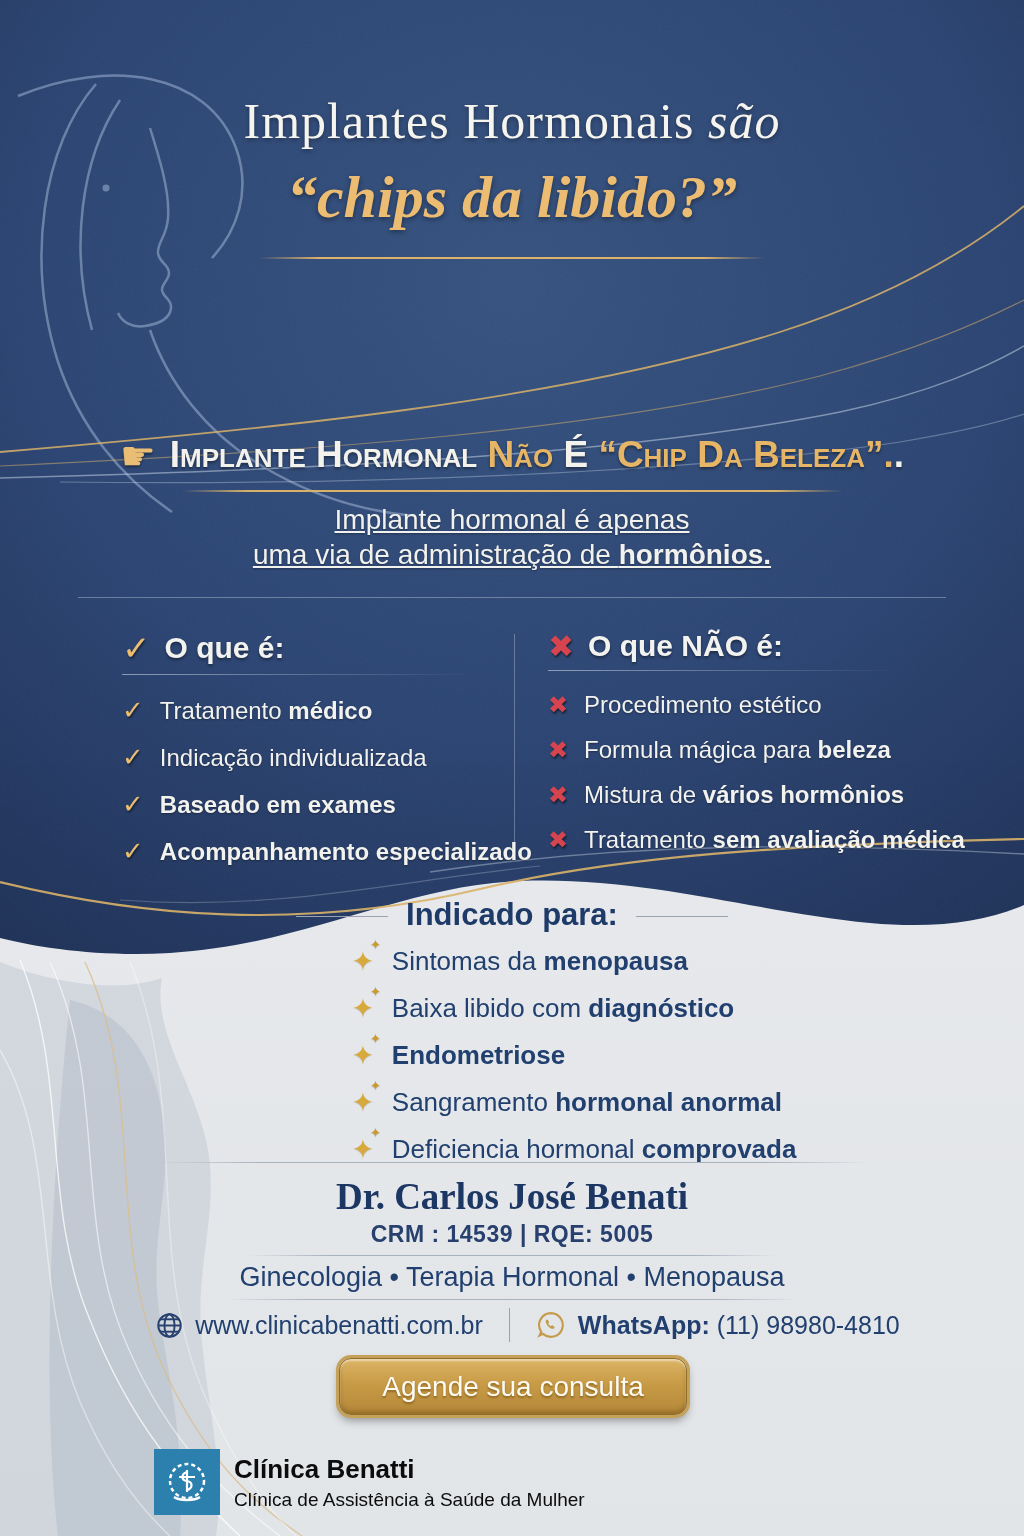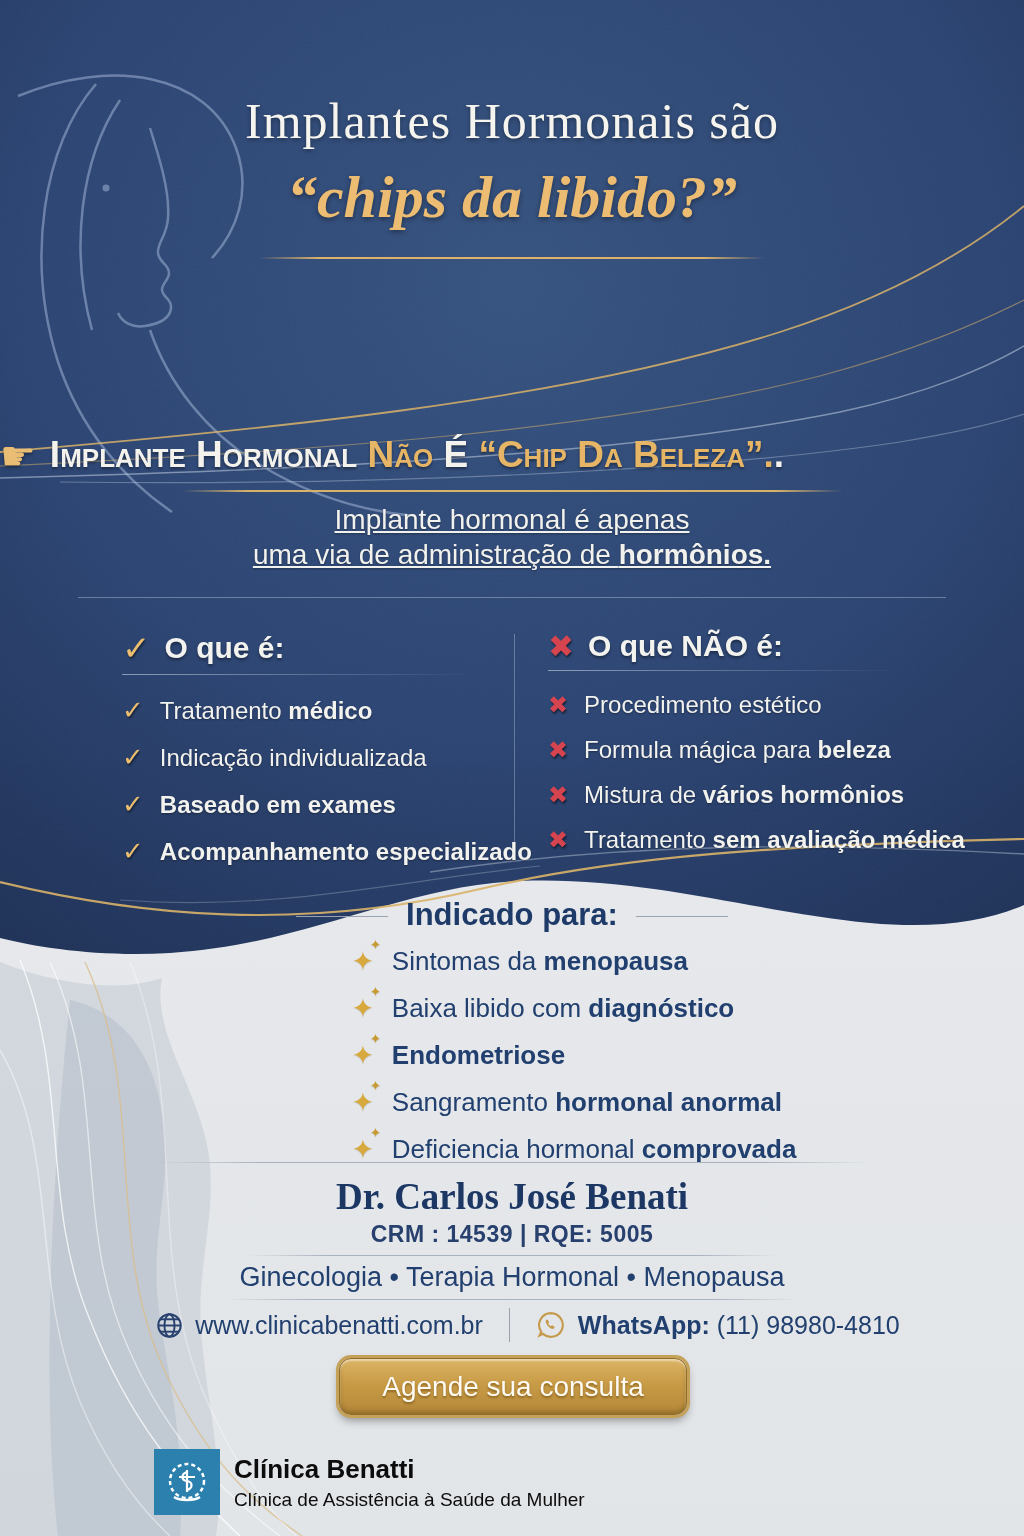--- a/index.html
+++ b/index.html
@@ -10,29 +10,29 @@
     background:linear-gradient(180deg,#e9ebee 0%,#e6e8eb 60%,#e2e5e8 100%);
     font-family:"Liberation Sans",sans-serif;
   }
   .bg-svg{position:absolute;left:0;top:0;z-index:0;}
   .layer{position:absolute;z-index:2;}
 
   
   .hero-title{left:0;top:92px;width:1024px;text-align:center;color:#f6f4ee;
     font-family:"Liberation Serif",serif;font-size:50px;letter-spacing:1px;
     text-shadow:0 2px 4px rgba(0,0,0,.35);}
-  .hero-title .it{}
+  .hero-title .it{font-style:italic;}
   .hero-quote{left:0;top:163px;width:1024px;text-align:center;color:#ecbc72;
     font-family:"Liberation Serif",serif;font-style:italic;font-size:60px;font-weight:bold;
     text-shadow:0 2px 5px rgba(0,0,0,.4);}
   .hero-underline{left:259px;top:257px;width:505px;height:2px;
     background:linear-gradient(90deg,rgba(222,178,105,0) 0%,#deb269 12%,#deb269 88%,rgba(222,178,105,0) 100%);}
 
   
-  .statement{left:0;top:433px;width:1024px;
+  .statement{left:0;top:433px;width:1024px;text-align:center;
     font-weight:bold;font-size:37px;font-variant:small-caps;letter-spacing:0px;
     text-shadow:0 2px 3px rgba(0,0,0,.4);white-space:nowrap;}
   .statement .w{color:#f4f2ec;}
   .statement .g{color:#e6b566;}
   .hand{font-family:"DejaVu Sans",sans-serif;color:#e9bd74;font-size:40px;
     vertical-align:-3px;margin-right:14px;text-shadow:0 2px 3px rgba(0,0,0,.4);}
   .statement-underline{left:182px;top:490px;width:660px;height:2px;
     background:linear-gradient(90deg,rgba(222,178,105,0) 0%,#d9b269 10%,#d9b269 90%,rgba(222,178,105,0) 100%);}
   .sub-lines{left:0;top:502px;width:1024px;text-align:center;color:#f1f1ee;
     font-size:28px;line-height:35px;text-shadow:0 1px 2px rgba(0,0,0,.35);text-decoration:underline;}

